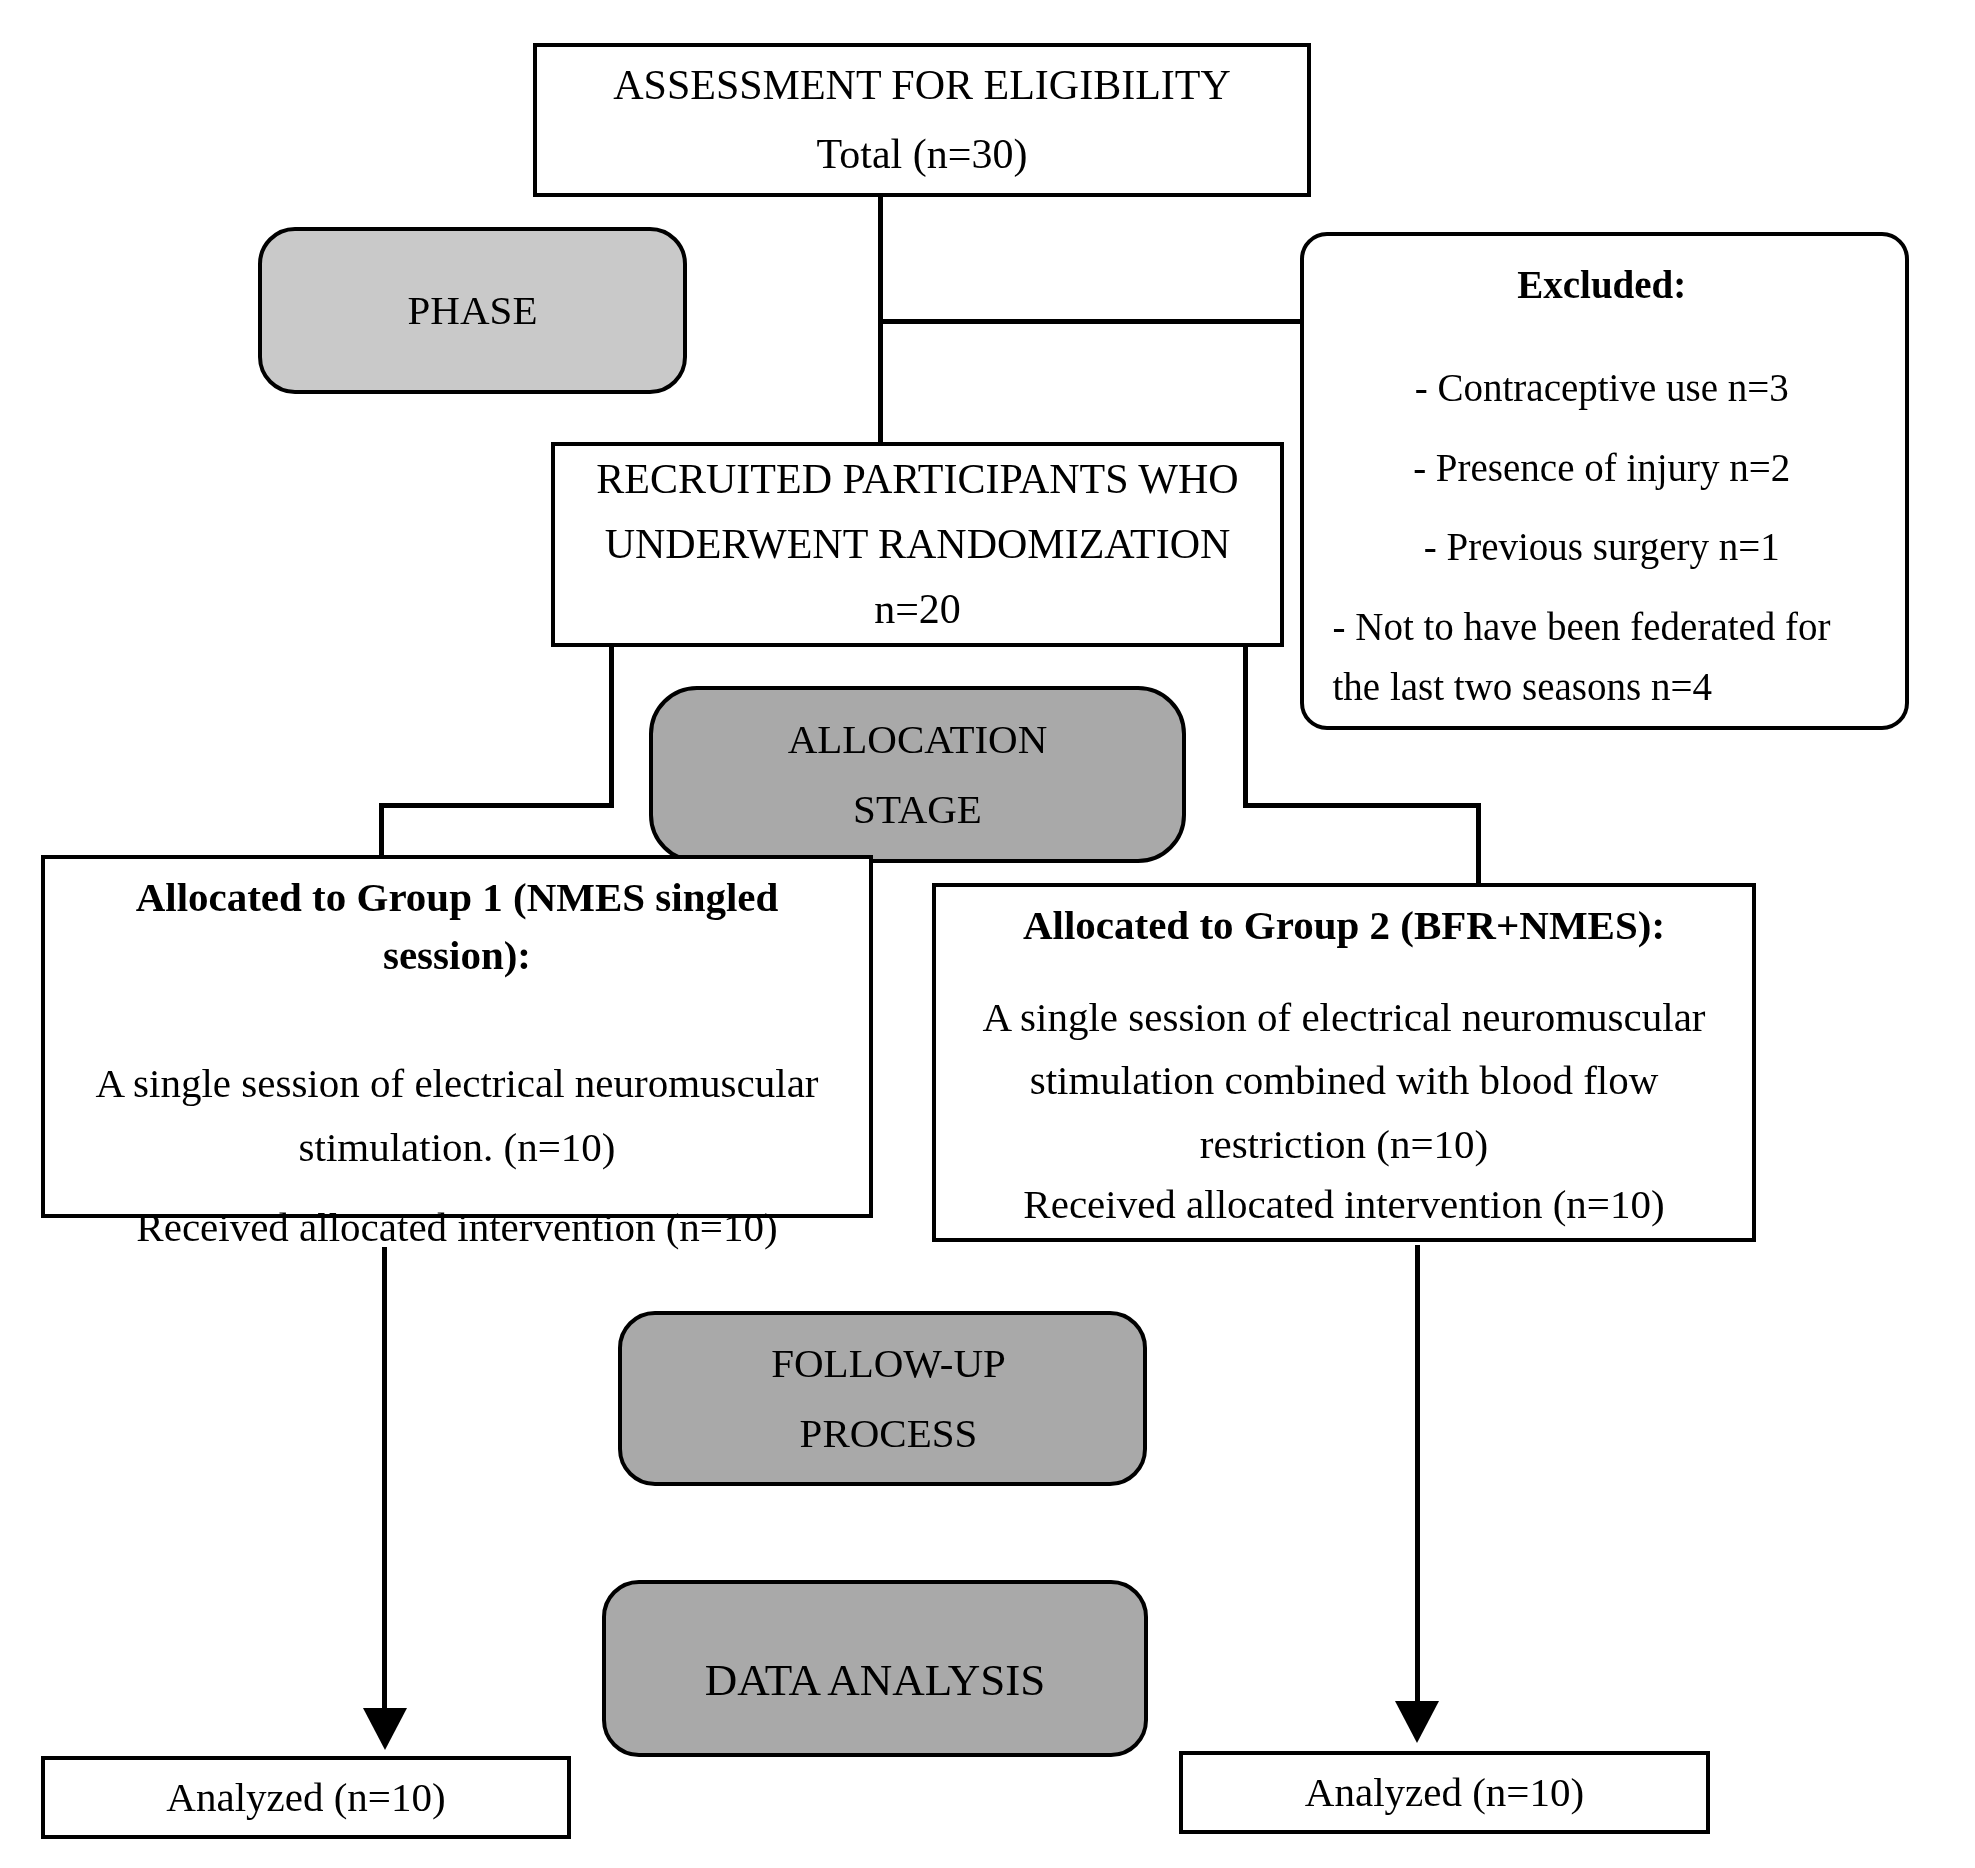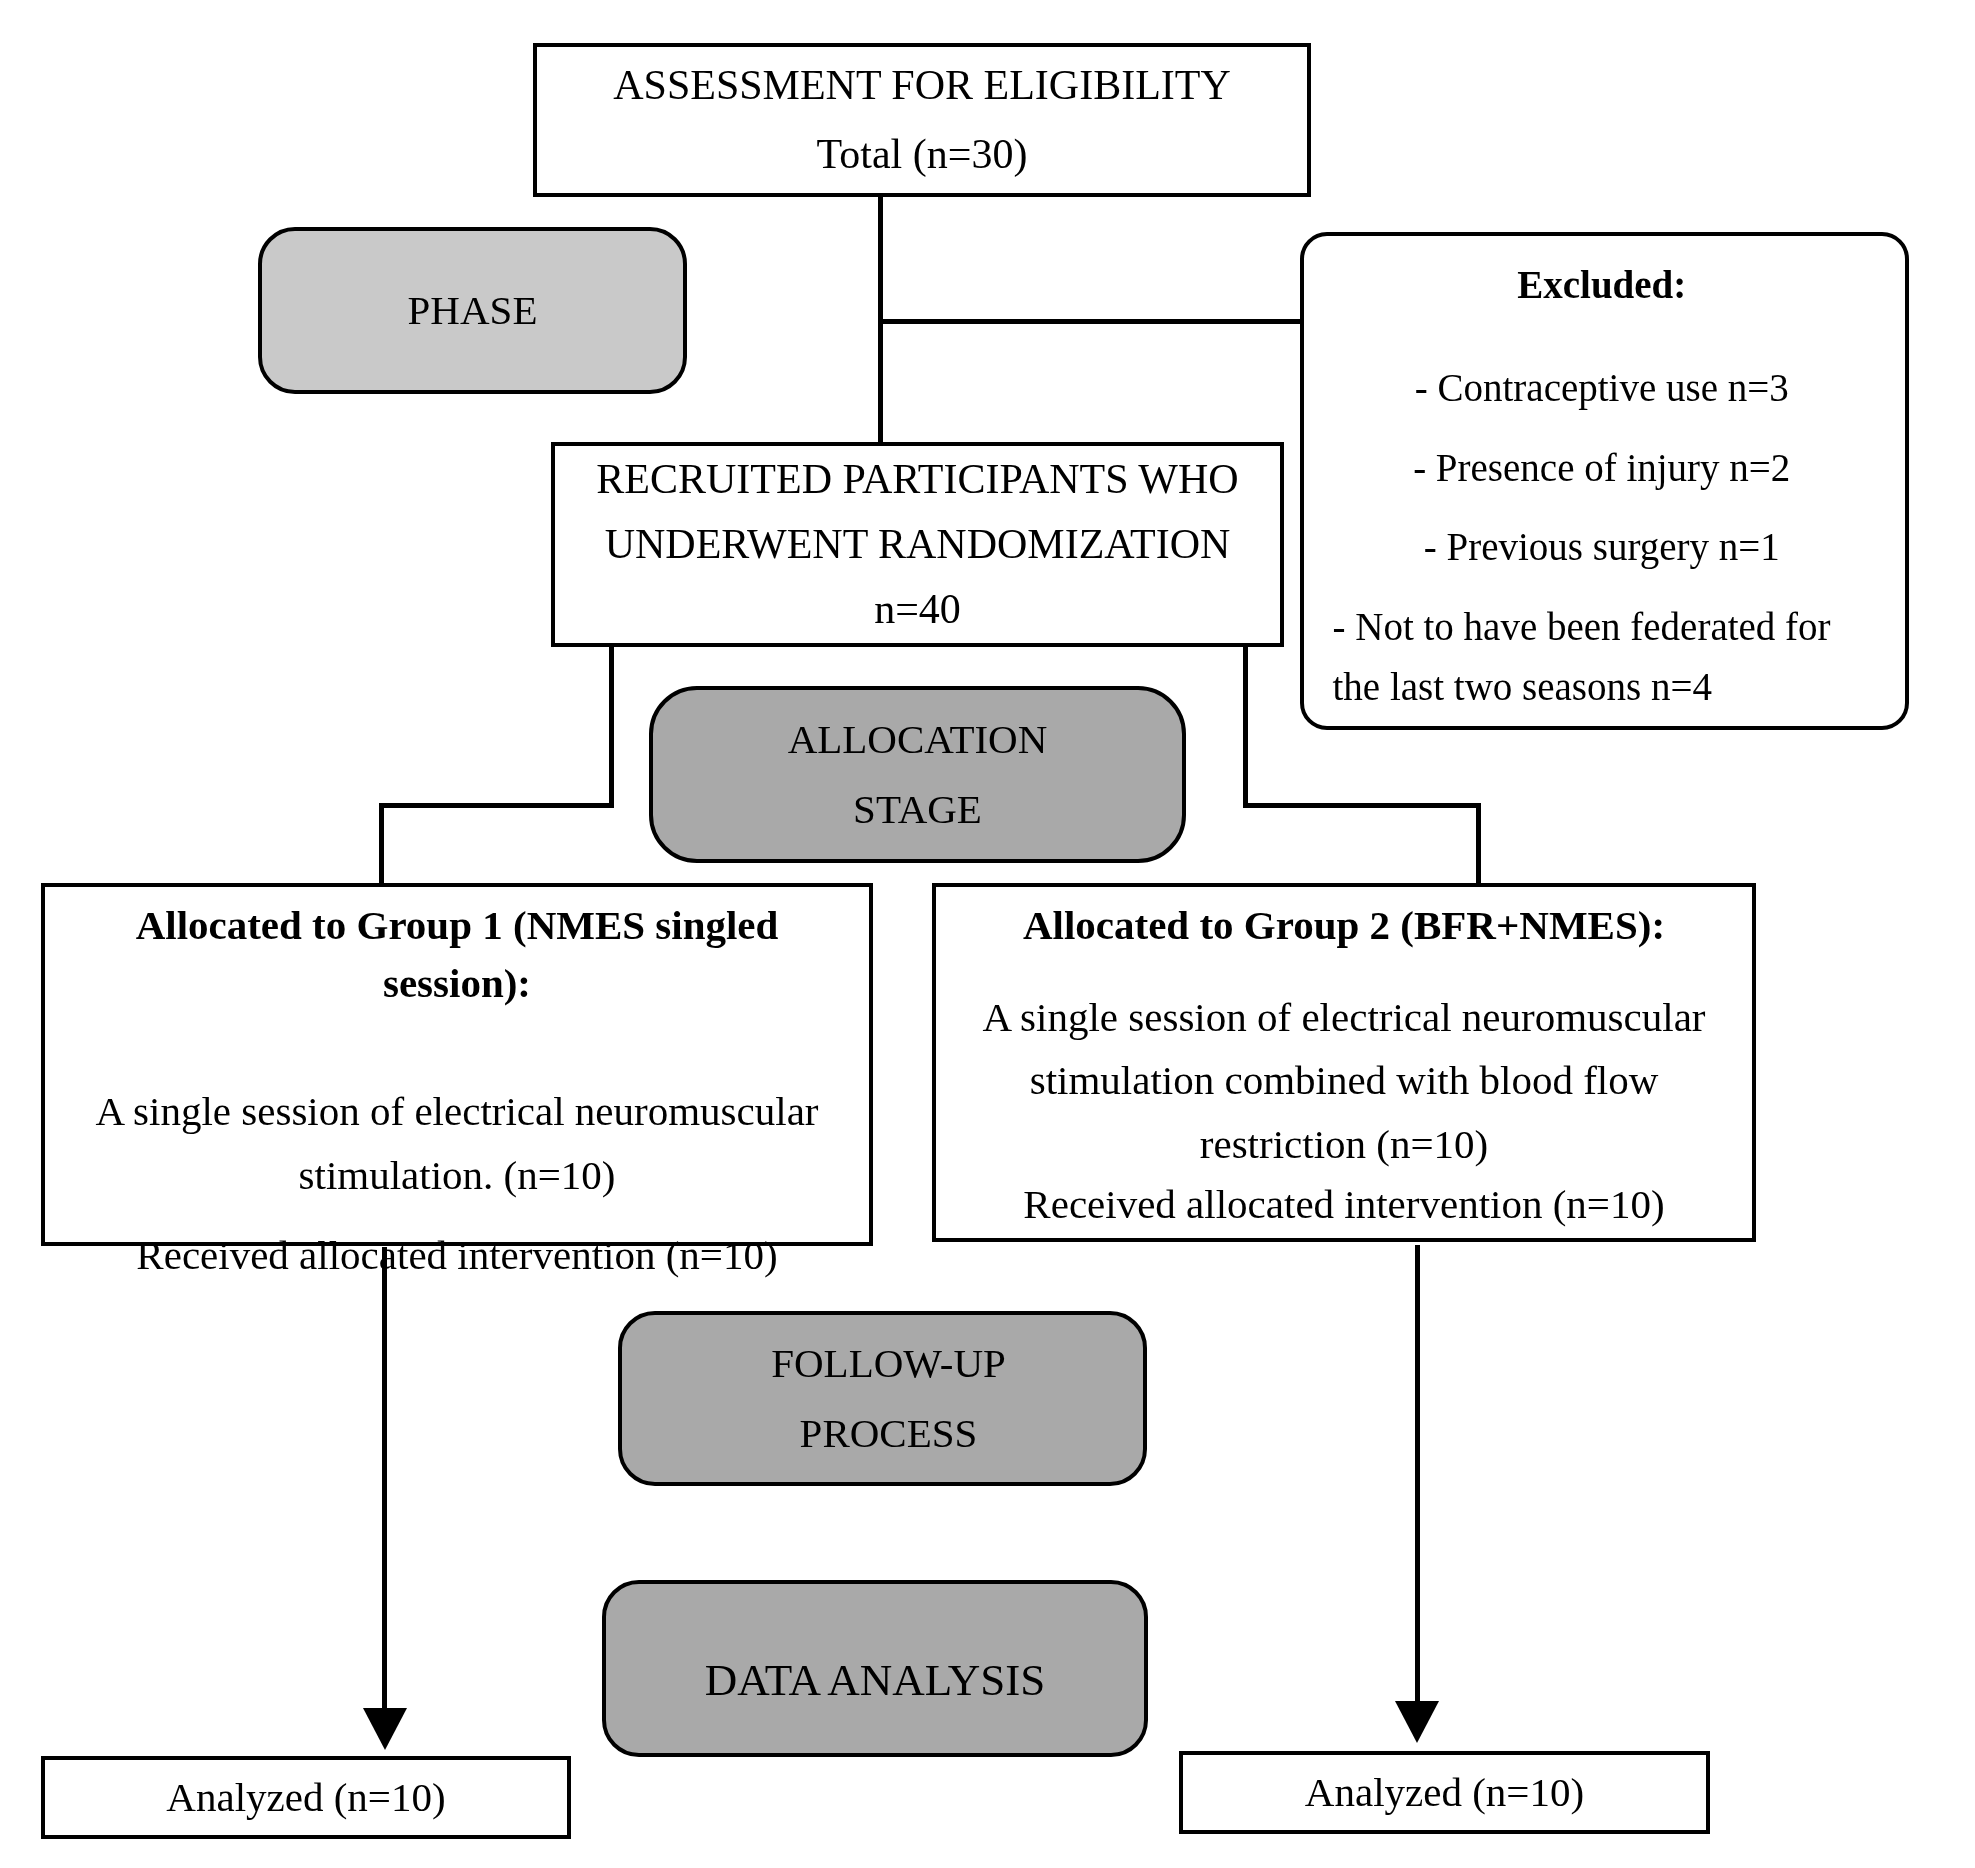--- a/index.html
+++ b/index.html
@@ -141,29 +141,29 @@
     <div class="excluded-title">Excluded:</div>
     <div class="excluded-item">- Contraceptive use n=3</div>
     <div class="excluded-item">- Presence of injury n=2</div>
     <div class="excluded-item">- Previous surgery n=1</div>
     <div class="excluded-item">- Not to have been federated for the last two seasons n=4</div>
   </div>
 
   <div class="box" style="left:551px; top:442px; width:733px; height:205px;">
     <div class="recruited-line">RECRUITED PARTICIPANTS WHO</div>
     <div class="recruited-line">UNDERWENT RANDOMIZATION</div>
-    <div class="recruited-line">n=40</div>
+    <div class="recruited-line">n=20</div>
   </div>
 
   <div class="stage" style="left:649px; top:686px; width:537px; height:177px; border-radius:48px;">
     <div>ALLOCATION</div>
     <div>STAGE</div>
   </div>
 
-  <div class="box group-box" style="left:41px; top:883px; width:832px; height:363px;">
+  <div class="box group-box" style="left:41px; top:855px; width:832px; height:363px;">
     <div class="group-title">Allocated to Group 1 (NMES singled session):</div>
     <div class="group-body g1-body">A single session of electrical neuromuscular stimulation. (n=10)</div>
     <div class="group-received g1-received">Received allocated intervention (n=10)</div>
   </div>
 
   <div class="box group-box" style="left:932px; top:883px; width:824px; height:359px;">
     <div class="group-title">Allocated to Group 2 (BFR+NMES):</div>
     <div class="group-body g2-body">A single session of electrical neuromuscular stimulation combined with blood flow restriction (n=10)</div>
     <div class="group-received g2-received">Received allocated intervention (n=10)</div>
   </div>

